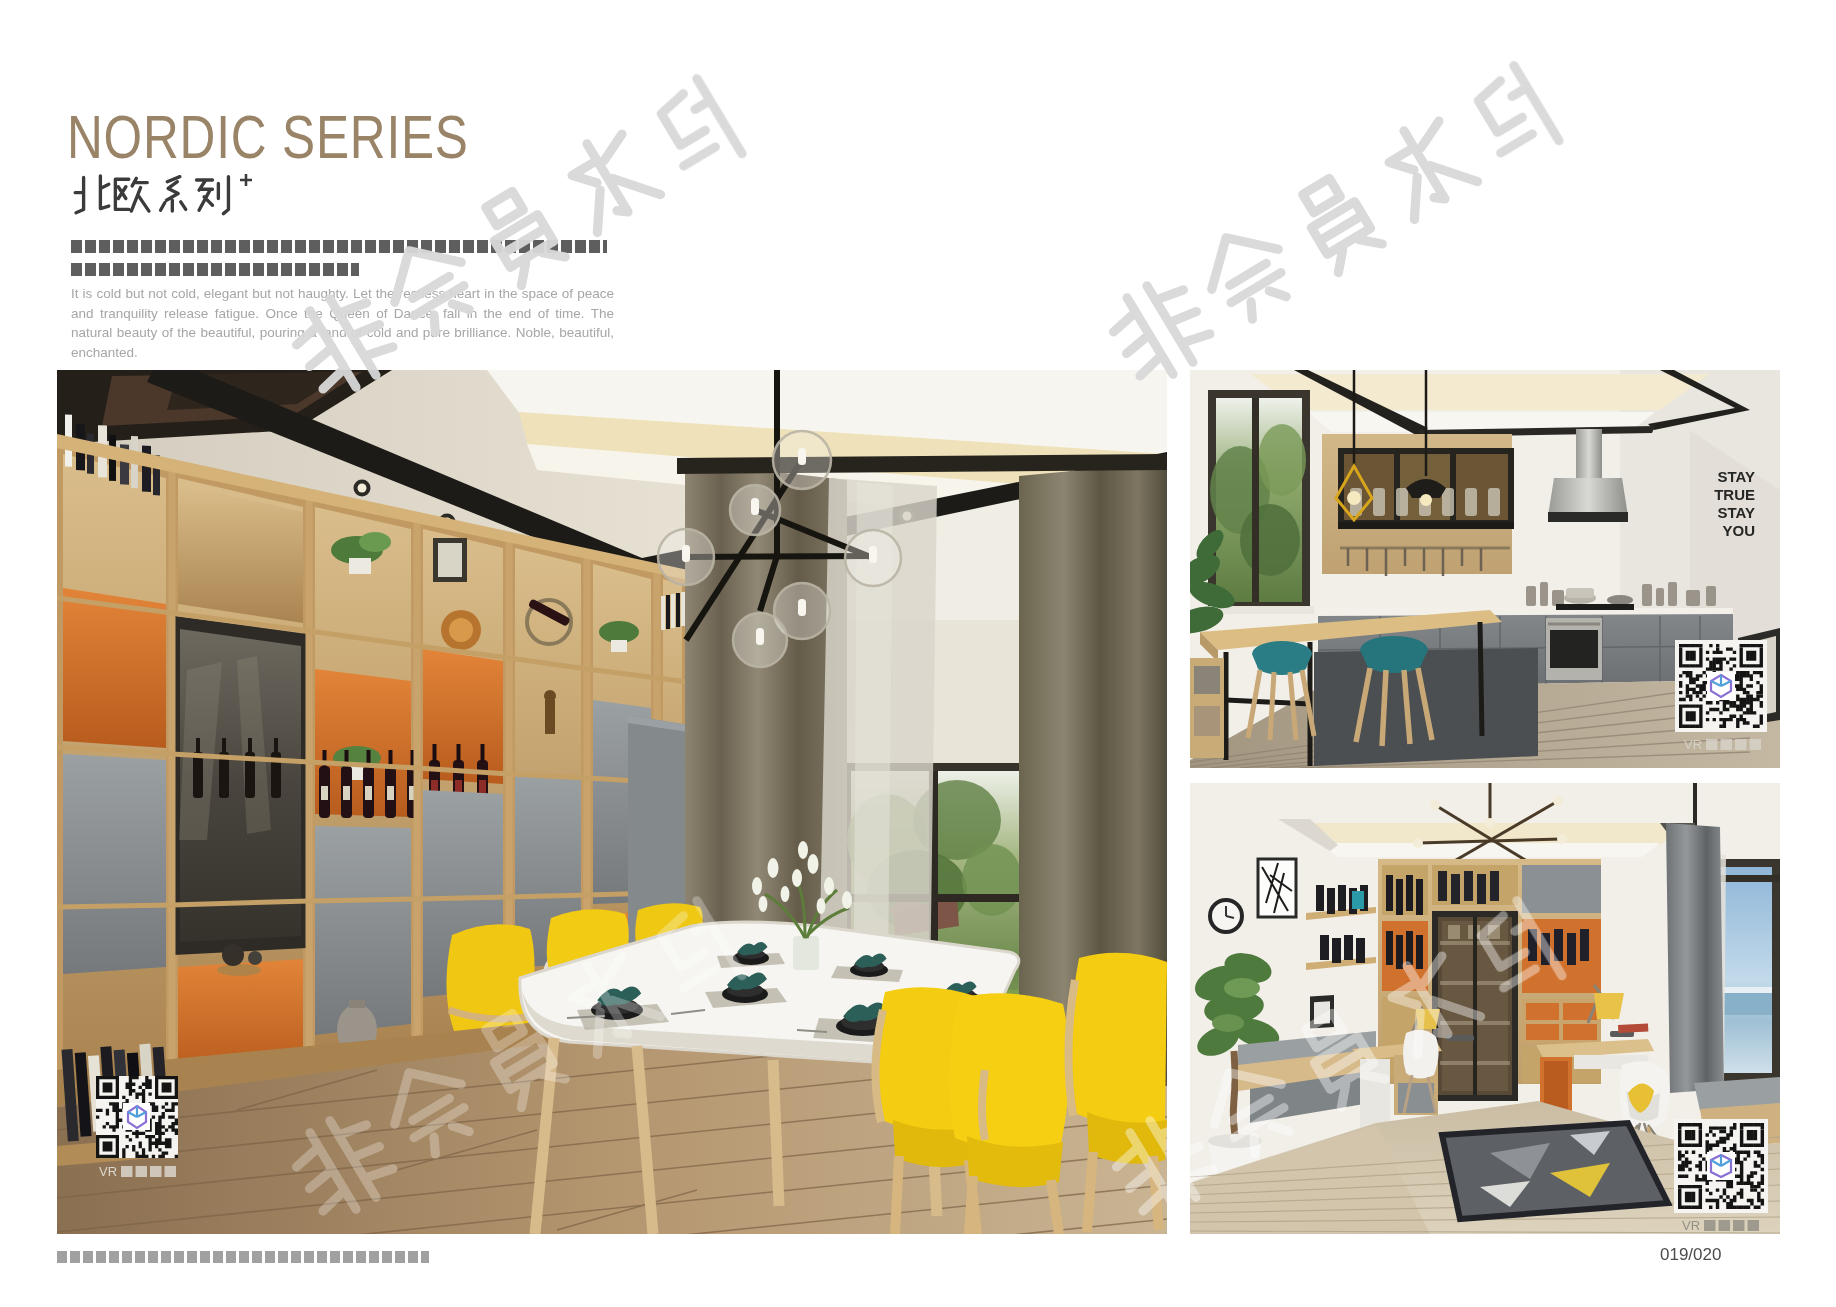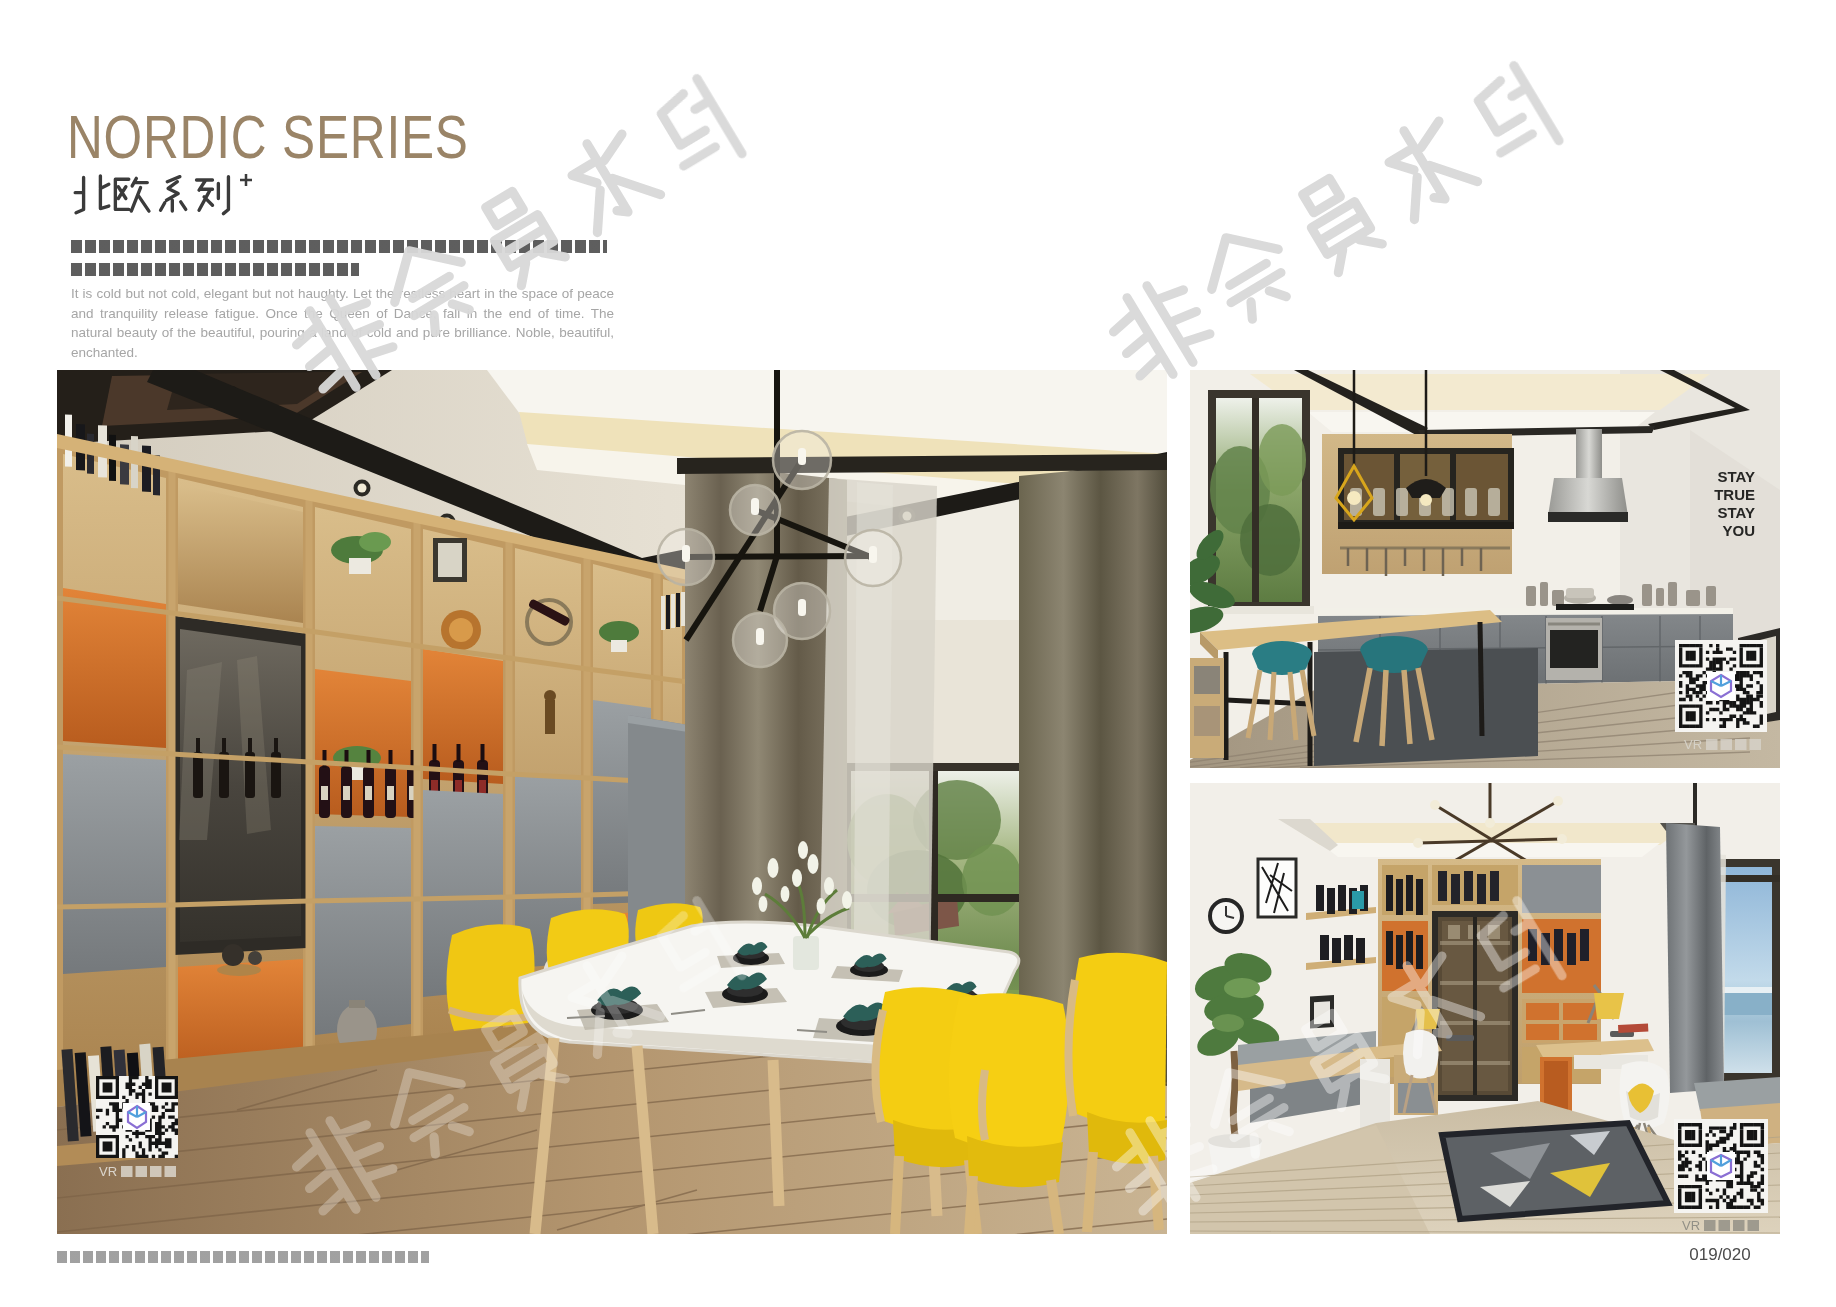--- a/index.html
+++ b/index.html
@@ -944,21 +944,21 @@
       <rect x="22.0" y="1" width="11.5" height="11" fill="#8f8d84" opacity="0.85"></rect>
       <rect x="36.5" y="1" width="11.5" height="11" fill="#8f8d84" opacity="0.85"></rect>
       <rect x="51.0" y="1" width="11.5" height="11" fill="#8f8d84" opacity="0.85"></rect>
       <rect x="65.5" y="1" width="11.5" height="11" fill="#8f8d84" opacity="0.85"></rect>
     </g>
 
 </svg>
 
 <div class="abs" style="left:57px;top:1251px;width:372px;height:11.5px;background:repeating-linear-gradient(90deg,#909090 0px,#909090 10.5px,transparent 10.5px,transparent 13px);opacity:0.85"></div>
 
-<div class="abs" style="left:1660px;top:1245px;width:120px;text-align:center;font-size:17px;color:#4c4c4c">019/020</div>
+<div class="abs" style="left:1660px;top:1245px;width:120px;text-align:left;font-size:17px;color:#4c4c4c">019/020</div>
 
 <svg class="abs" style="left:0;top:0;pointer-events:none" width="1836" height="1307" viewBox="0 0 1836 1307">
 
 <g opacity="0.95" stroke="#d8d8d8" fill="none" stroke-width="9.5" stroke-linecap="round" stroke-linejoin="round">
 <g transform="translate(343,343) rotate(-31) scale(0.97) translate(-50,-50)">
         <path d="M38 4 L38 96 M62 4 L62 96 M34 22 L8 27 M34 49 L8 53 M34 74 L8 80 M66 22 L92 27 M66 49 L92 53 M66 74 L92 80"></path>
       </g>
 <g transform="translate(432,289) rotate(-31) scale(0.97) translate(-50,-50)">
         <path d="M50 4 L10 42 M50 4 L90 42 M28 48 L72 48 M20 64 L80 64 M38 74 L30 90 M60 74 L72 88"></path>
       </g>

